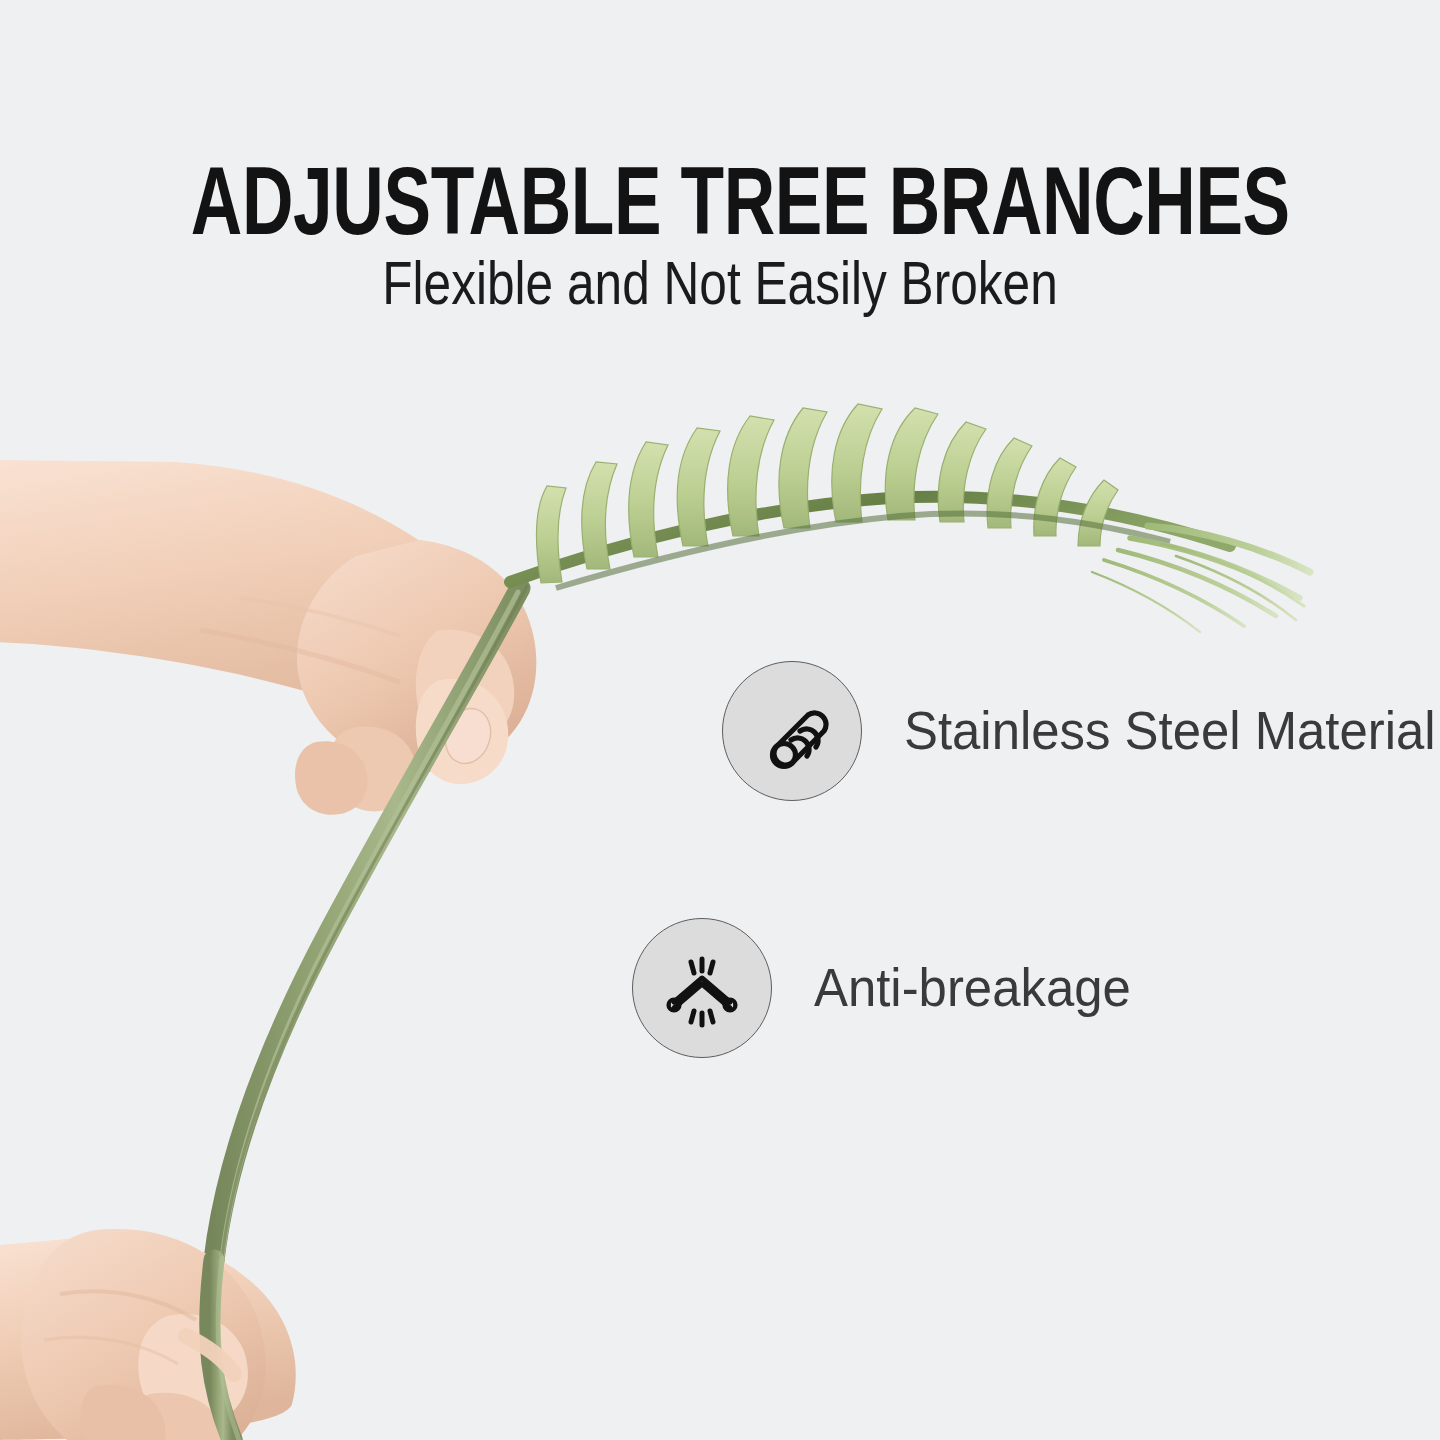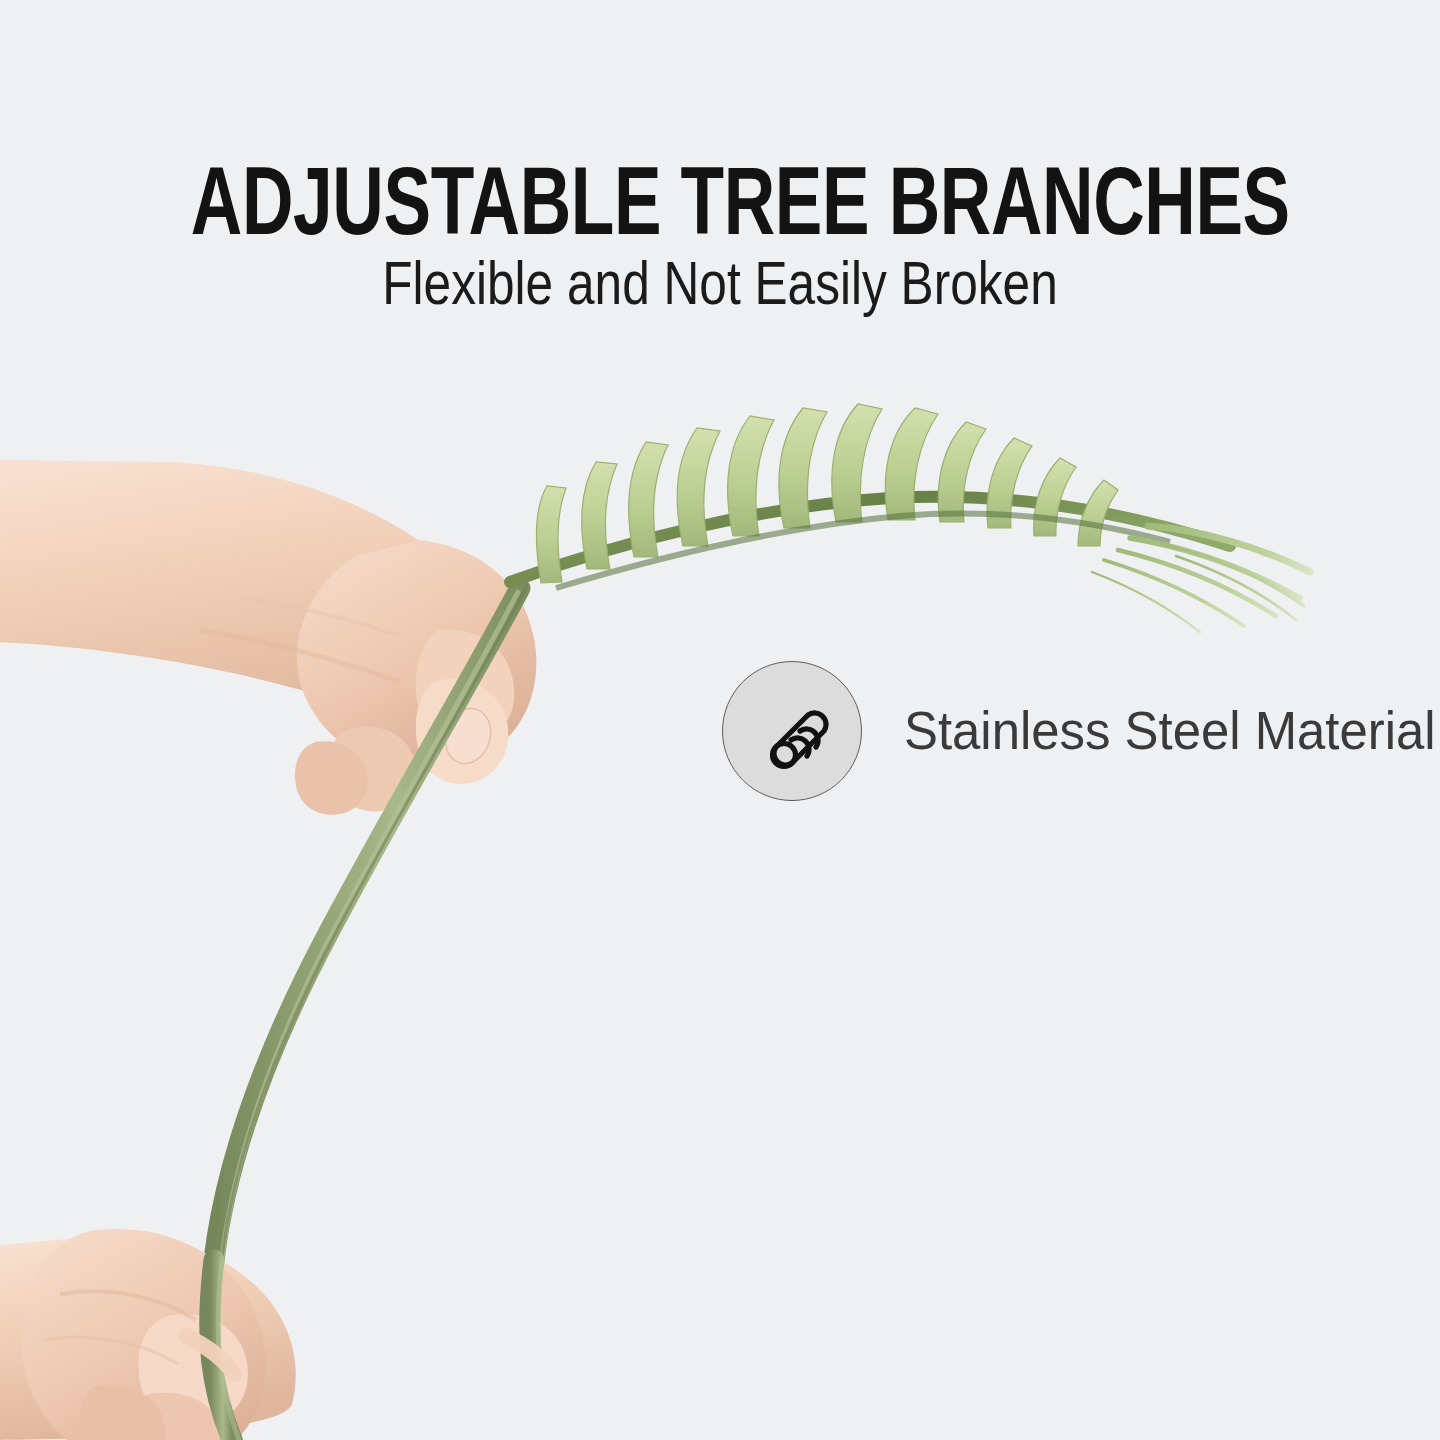--- a/index.html
+++ b/index.html
@@ -314,16 +314,45 @@
 
               <path d="M 39,49 A 11.5,11.5 0 0 1 55,65"></path>
               <path d="M 48,40 A 11.5,11.5 0 0 1 64,56"></path>
             </g>
           </svg>
         </span>
       </div>
       <div class="feature-label">Stainless Steel Material</div>
     </div>
 
+    <div class="feature feature-2">
+      <div class="icon-circle">
+        <span>
+          <svg width="84" height="84" viewBox="0 0 84 84" xmlns="http://www.w3.org/2000/svg">
+            <g stroke="#111111" fill="none" stroke-linecap="round" stroke-linejoin="round">
+
+              <path d="M 14,56 L 42,32 L 70,56" stroke-width="5"></path>
+              <path d="M 14,62 L 42,38 L 70,62" stroke-width="5"></path>
+
+              <circle cx="14" cy="59" r="5.4" stroke-width="4.4"></circle>
+              <circle cx="70" cy="59" r="5.4" stroke-width="4.4"></circle>
+            </g>
+
+            <g stroke="#111111" stroke-width="5" stroke-linecap="round">
+              <line x1="31" y1="16" x2="34" y2="27"></line>
+              <line x1="42" y1="13" x2="42" y2="25"></line>
+              <line x1="53" y1="16" x2="50" y2="27"></line>
+            </g>
+
+            <g stroke="#111111" stroke-width="5" stroke-linecap="round">
+              <line x1="31" y1="76" x2="34" y2="65"></line>
+              <line x1="42" y1="79" x2="42" y2="67"></line>
+              <line x1="53" y1="76" x2="50" y2="65"></line>
+            </g>
+          </svg>
+        </span>
+      </div>
+      <div class="feature-label">Anti-breakage</div>
+    </div>
 
 
   </div>
 </div>
 
 </body></html>

